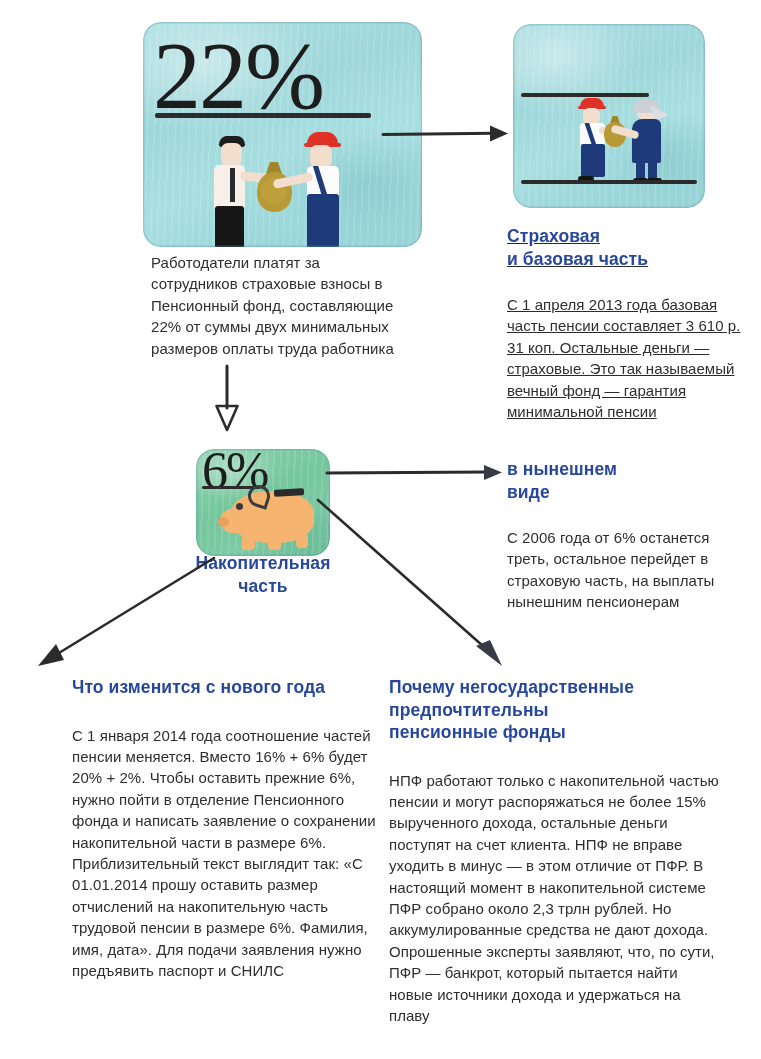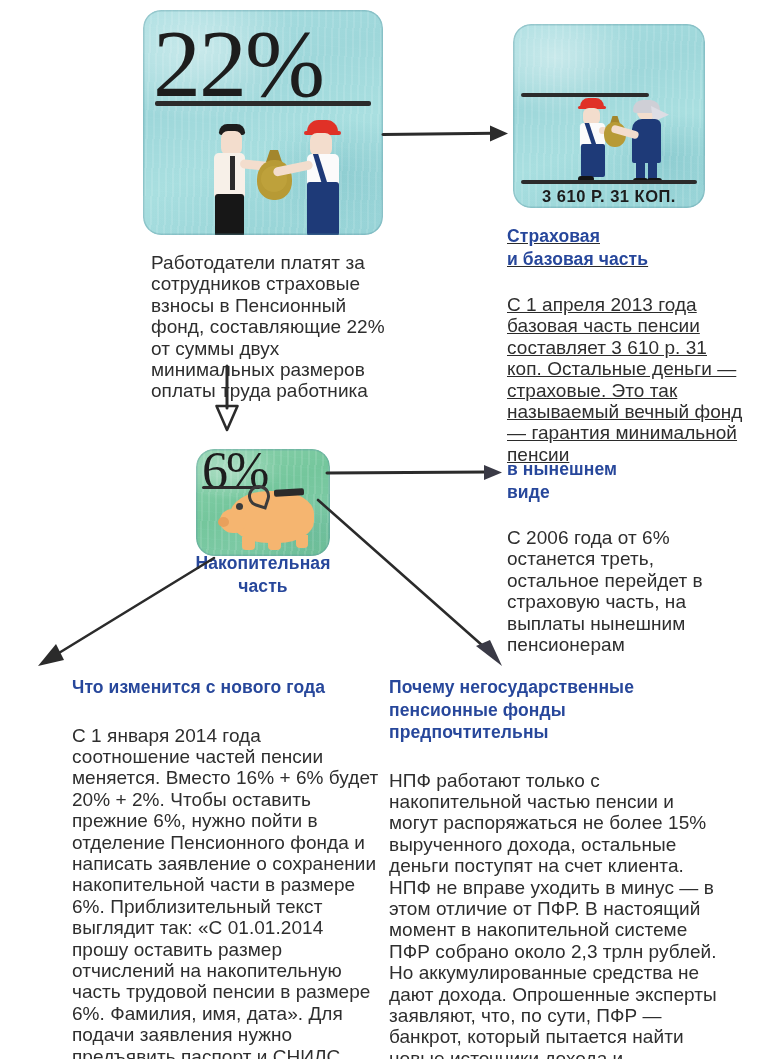--- a/index.html
+++ b/index.html
@@ -10,21 +10,21 @@
   body {
     width: 761px; height: 1059px;
     position: relative;
     font-family: "Liberation Sans", "DejaVu Sans", sans-serif;
     color: #2b2b2b;
     overflow: hidden;
   }
 
   
   .body-text {
-    font-size: 19px;
+    font-size: 15px;
     line-height: 21.4px;
     color: #2e2e2e;
     letter-spacing: 0.05px;
   }
   .heading {
     font-size: 17.5px;
     line-height: 22.5px;
     font-weight: bold;
     color: #27479b;
     letter-spacing: 0.1px;
@@ -97,21 +97,21 @@
   .shape { position: absolute; }
 
   
   .arrow-svg { position: absolute; overflow: visible; }
 
   .textblock { position: absolute; }
 </style>
 </head>
 <body>
 
-<div class="card teal" style="left:143px; top:10px; width:240px; height:225px;">
+<div class="card teal" style="left:143px; top:22px; width:279px; height:225px;">
   <div class="paper"></div>
   <div class="grain"></div>
 
   <div class="pct" style="left:10px; top:6px; font-size:96px;">22%</div>
 
   <div class="rule" style="left:12px; top:91px; width:216px; height:5px;"></div>
 
   <div class="fig" style="left:54px; top:114px; width:60px; height:112px;">
     <div class="shape" style="left:22px; top:0px; width:26px; height:11px; background:#1d1d1d; border-radius:9px 9px 3px 3px;"></div>
     <div class="shape" style="left:24px; top:7px; width:21px; height:24px; background:#f3ddcd; border-radius:7px;"></div>
@@ -173,21 +173,20 @@
     <div class="shape" style="left:26px; top:6px; width:18px; height:16px; background:#dddde4; clip-path:polygon(0 0,100% 55%,12% 100%);"></div>
     <div class="shape" style="left:7px; top:19px; width:29px; height:44px; background:#1e3a78; border-radius:10px 6px 2px 2px;"></div>
     <div class="shape" style="left:-14px; top:28px; width:28px; height:8px; background:#f3ddcd; border-radius:4px; transform:rotate(16deg);"></div>
     <div class="shape" style="left:11px; top:60px; width:9px; height:20px; background:#1e3a78;"></div>
     <div class="shape" style="left:23px; top:60px; width:9px; height:20px; background:#1e3a78;"></div>
     <div class="shape" style="left:8px; top:78px; width:15px; height:6px; background:#141414; border-radius:3px;"></div>
     <div class="shape" style="left:22px; top:78px; width:15px; height:6px; background:#141414; border-radius:3px;"></div>
   </div>
 
   <div class="rule" style="left:8px; top:156px; width:176px; height:4px;"></div>
-  <div class="amount" style="left:0; right:0; top:163px; text-align:center; font-size:16.5px;">3 610 Р. 31 КОП.</div>
 
   <div class="edge"></div>
 </div>
 
 <div class="textblock body-text" style="left:151px; top:252px; width:246px;">Работодатели платят за сотрудников страховые взносы в Пенсионный фонд, составляющие 22% от суммы двух минимальных размеров оплаты труда работника</div>
 
 <div class="textblock" style="left:507px; top:225px; width:236px;text-decoration:underline;">
   <div class="heading">Страховая</div>
   <div class="heading">и базовая часть</div>
   <div class="body-text" style="margin-top:24px;">С 1 апреля 2013 года базовая часть пенсии составляет 3 610 р. 31 коп. Остальные деньги — страховые. Это так называемый вечный фонд — гарантия минимальной пенсии</div>
@@ -246,16 +245,16 @@
   <div class="body-text" style="margin-top:24px;">С 2006 года от 6% останется треть, остальное перейдет в страховую часть, на выплаты нынешним пенсионерам</div>
 </div>
 
 <div class="textblock" style="left:33px; top:676px; width:310px;margin-left:39px;">
   <div class="heading">Что изменится с нового года</div>
   <div class="body-text" style="margin-top:26px;">С 1 января 2014 года соотношение частей пенсии меняется. Вместо 16% + 6% будет 20% + 2%. Чтобы оставить прежние 6%, нужно пойти в отделение Пенсионного фонда и написать заявление о сохранении накопительной части в размере 6%. Приблизительный текст выглядит так: «С 01.01.2014 прошу оставить размер отчислений на накопительную часть трудовой пенсии в размере 6%. Фамилия, имя, дата». Для подачи заявления нужно предъявить паспорт и СНИЛС</div>
 </div>
 
 <div class="textblock" style="left:389px; top:676px; width:330px;">
   <div class="heading">Почему негосударственные</div>
+  <div class="heading">предпочтительны</div>
   <div class="heading">пенсионные фонды</div>
-  <div class="heading">предпочтительны</div>
   <div class="body-text" style="margin-top:26px;">НПФ работают только с накопительной частью пенсии и могут распоряжаться не более 15% вырученного дохода, остальные деньги поступят на счет клиента. НПФ не вправе уходить в минус — в этом отличие от ПФР. В настоящий момент в накопительной системе ПФР собрано около 2,3 трлн рублей. Но аккумулированные средства не дают дохода. Опрошенные эксперты заявляют, что, по сути, ПФР — банкрот, который пытается найти новые источники дохода и удержаться на плаву</div>
 </div>
 
 </body></html>

